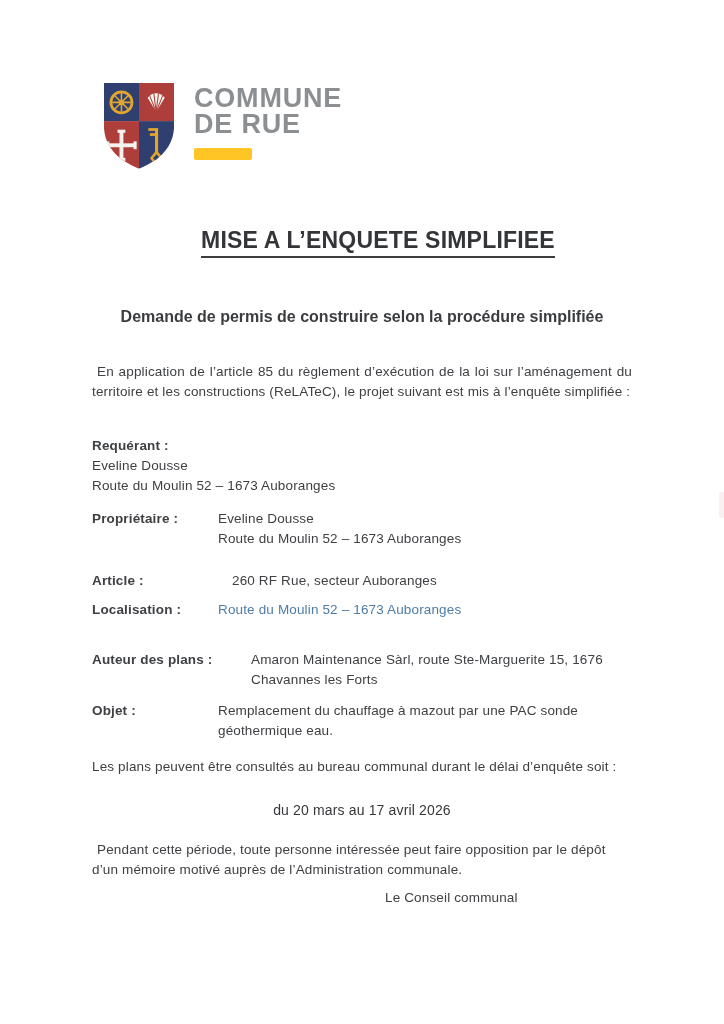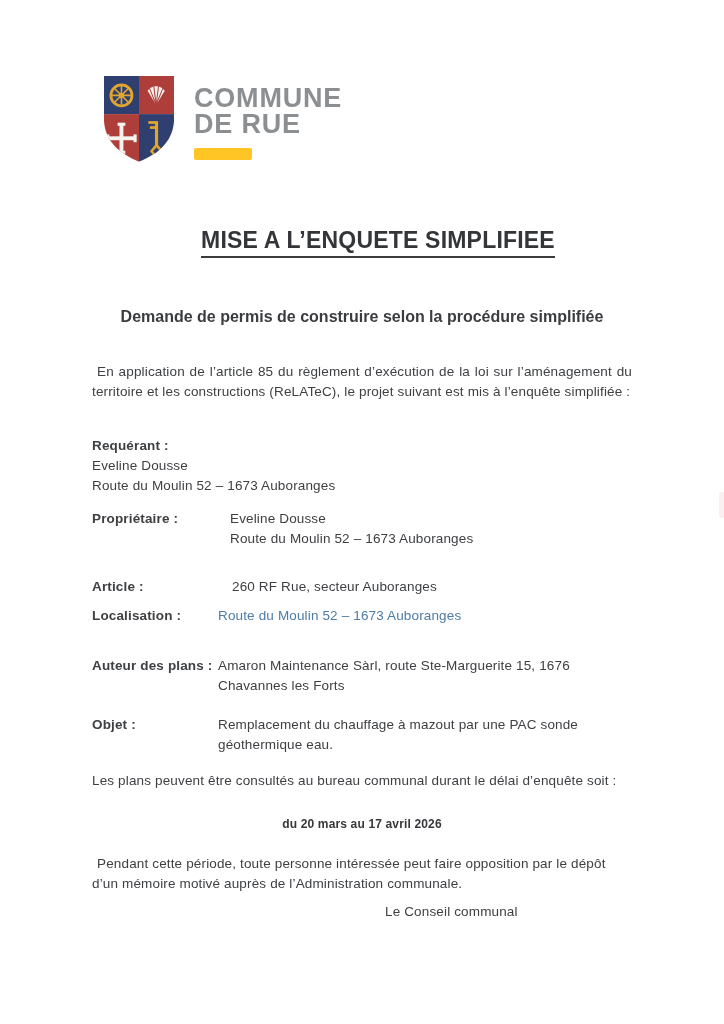--- a/index.html
+++ b/index.html
@@ -2,41 +2,41 @@
 <html><head>
 <meta charset="utf-8">
 <style>
   html,body { margin:0; padding:0; background:#ffffff; }
   .page {
     position:relative; width:724px; height:1024px; background:#ffffff;
     font-family:"Liberation Sans","DejaVu Sans",sans-serif;
     color:#3e4043; overflow:hidden;
   }
   
-  .letterhead { position:absolute; top:70px; left:100px; display:flex; align-items:center; }
+  .letterhead { position:absolute; top:77px; left:100px; display:flex; align-items:flex-start; }
   .shield-wrap { width:78px; height:96px; flex:none; }
   .org { margin-left:16px; padding-top:8px; }
   .org-name { font-size:27px; font-weight:bold; color:#8b8f92; line-height:26px; letter-spacing:0.8px; }
   .accent-bar { width:58px; height:12px; border-radius:2px; margin-top:11px; background:#ffc524; }
   
   .doc { position:absolute; top:0; left:0; right:0; padding:0 92px; }
   .title { margin:227px 0 0; text-align:center; font-size:23px; color:#333538; letter-spacing:0.2px; }
   .title span { display:inline-block; border-bottom:2.5px solid #3a3c3e; padding-bottom:2px; font-weight:bold;margin-left:32px; }
   .subtitle { margin:50px 0 0; text-align:center; font-size:16px; font-weight:bold; color:#3a3c3f; }
   p, .field-row { font-size:13.5px; line-height:20px; letter-spacing:0.15px; }
   .intro { margin:36px 0 0; text-align:justify; text-indent:5px; }
   .fields { margin-top:34px; }
   .field-row { display:flex; }
   .field-label { width:126px; flex:none; font-weight:bold; }
   .field-value { flex:1; }
-  .mb-a { margin-bottom:13px;flex-direction:column; } .mb-b { margin-bottom:28px;gap:12px; } .mb-c { margin-bottom:9px;gap:14px; }
-  .mb-d { margin-bottom:30px; } .mb-e { margin-bottom:19px; }
+  .mb-a { margin-bottom:13px;flex-direction:column; } .mb-b { margin-bottom:22px; } .mb-c { margin-bottom:9px;gap:14px; }
+  .mb-d { margin-bottom:30px; } .mb-e { margin-bottom:11px;gap:33px; }
   .link { color:#4d7ca6; }
   .consult { margin:16px 0 0; }
-  .period { margin:23px 0 0; text-align:center; font-weight:bold; font-size:12px; color:#36383b; }
+  .period { margin:23px 0 0; text-align:center; font-weight:normal; font-size:14px; color:#36383b; }
   .opposition { margin:20px 0 0; text-indent:5px; text-align:left; }
   .signature { margin:8px 0 0 293px; }
   
   .scan-artifact { position:absolute; right:0; top:492px; width:5px; height:26px; background:#f6e3e6; opacity:0.55; border-radius:3px 0 0 3px; }
 </style>
 </head>
 <body>
 
 <div class="page">
 

